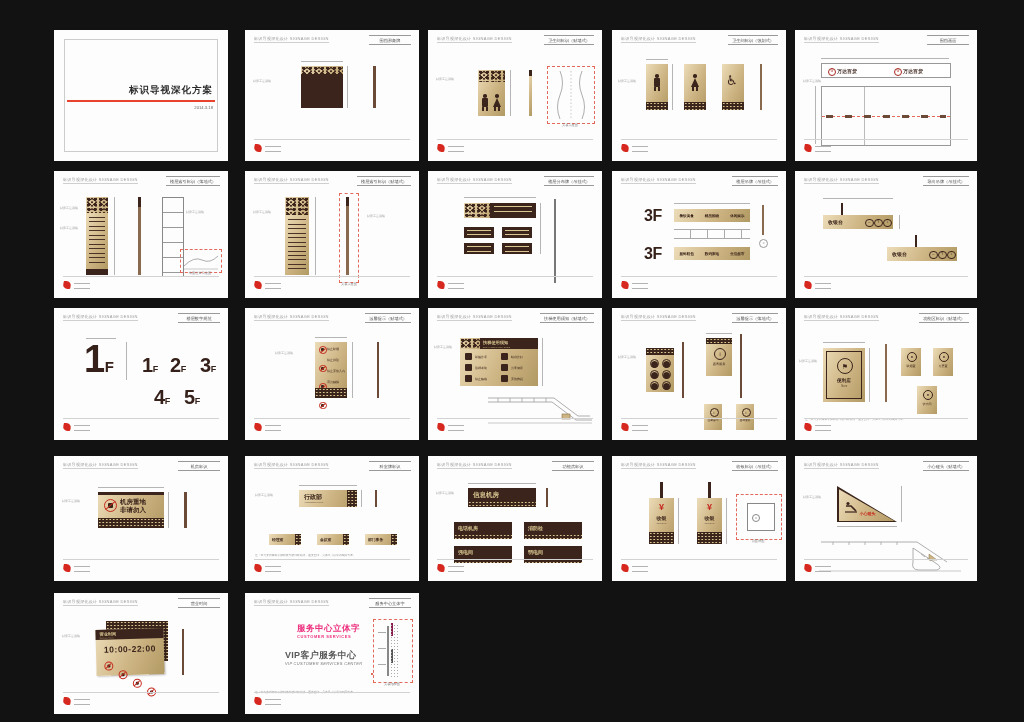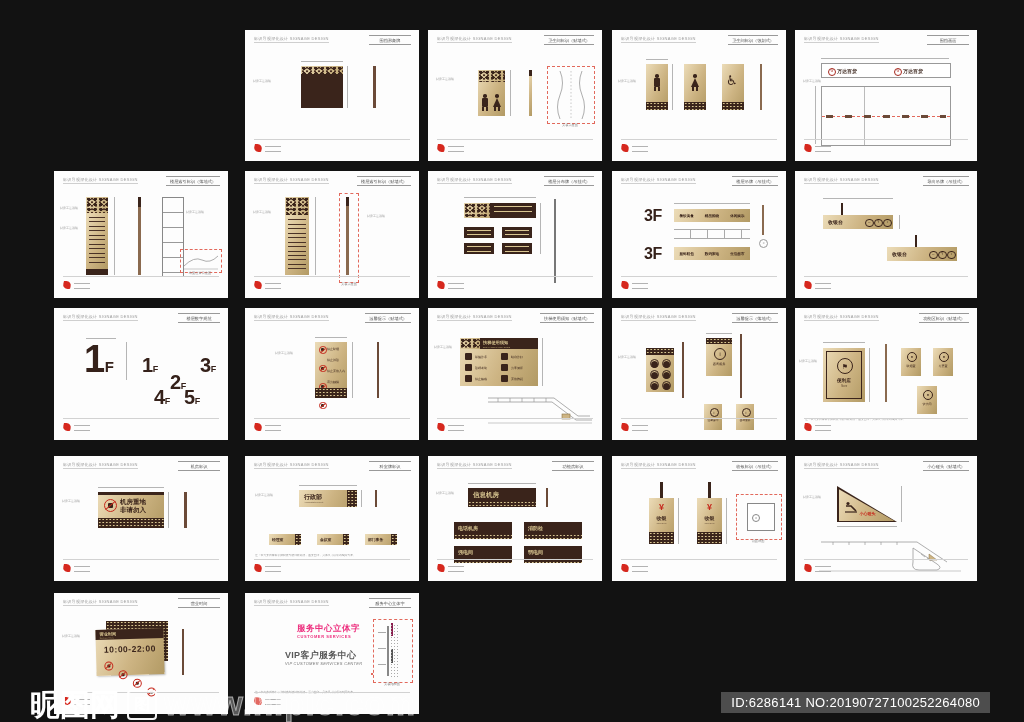--- a/index.html
+++ b/index.html
@@ -44,20 +44,26 @@
   .wm-site{font-size:30px;font-weight:bold;color:#fff;line-height:1;}
   .wm-box{width:26px;height:26px;border:2.5px solid rgba(255,255,255,.95);color:#fff;font-size:16px;font-weight:bold;display:flex;align-items:center;justify-content:center;border-radius:4px;}
   .wm-url{font-size:33px;font-weight:bold;color:rgba(255,255,255,.30);-webkit-text-stroke:1px rgba(255,255,255,.55);letter-spacing:1px;line-height:1;}
   .wm-id{position:absolute;right:34px;bottom:9px;background:rgba(125,125,125,.55);color:#fff;font-size:13px;padding:3px 10px;letter-spacing:.3px;}
 </style>
 </head>
 <body>
 
 <div id="stage">
 
+  <div class="slide" style="left:54px;top:30px;width:174px;height:131px">
+    <div class="s" style="left:10px;top:9px;right:10px;bottom:9px;border:1px solid #ccc"></div>
+    <div class="s" style="right:15px;top:54px;font-size:9.5px;font-weight:bold;color:#2b2b2b;letter-spacing:1px">标识导视深化方案</div>
+    <div class="s" style="left:13px;right:13px;top:70px;height:2px;background:#e8432e"></div>
+    <div class="s" style="right:15px;top:75px;font-size:4.2px;color:#666">2014.3.18</div>
+  </div>
 
   <div class="slide" style="left:245px;top:30px;width:174px;height:131px">
     <div class="s hd">标识导视深化设计 SIGNAGE DESIGN</div>
     <div class="s tab">围挡形象牌</div>
     <div class="s dimh" style="left:56px;top:31px;width:42px"></div>
     <div class="s" style="left:56px;top:36px;width:42px;height:42px">
       <div class="blotch" style="height:8px"></div>
       <div class="dark" style="height:34px"></div>
     </div>
     <div class="s dimv" style="left:102px;top:36px;height:42px"></div>
@@ -279,21 +285,21 @@
 
   <div class="slide" style="left:54px;top:308px;width:174px;height:132px">
     <div class="s hd">标识导视深化设计 SIGNAGE DESIGN</div>
     <div class="s tab">楼层数字规范</div>
     <div class="s" style="left:30px;top:34px">
       <span class="fnum" style="font-size:38px;line-height:.9">1</span><span class="fnum" style="font-size:15px">F</span>
     </div>
     <div class="s dimh" style="left:32px;top:30px;width:30px"></div>
     <div class="s dimv" style="left:72px;top:34px;height:38px"></div>
     <div class="s" style="left:88px;top:46px"><span class="fnum" style="font-size:20px">1</span><span class="fnum" style="font-size:9px">F</span></div>
-    <div class="s" style="left:116px;top:63px"><span class="fnum" style="font-size:20px">2</span><span class="fnum" style="font-size:9px">F</span></div>
+    <div class="s" style="left:116px;top:46px"><span class="fnum" style="font-size:20px">2</span><span class="fnum" style="font-size:9px">F</span></div>
     <div class="s" style="left:146px;top:46px"><span class="fnum" style="font-size:20px">3</span><span class="fnum" style="font-size:9px">F</span></div>
     <div class="s" style="left:100px;top:78px"><span class="fnum" style="font-size:20px">4</span><span class="fnum" style="font-size:9px">F</span></div>
     <div class="s" style="left:130px;top:78px"><span class="fnum" style="font-size:20px">5</span><span class="fnum" style="font-size:9px">F</span></div>
   <div class="s ftline"></div>
       <div class="s logo"></div>
     </div>
 
   <div class="slide" style="left:245px;top:308px;width:174px;height:132px">
     <div class="s hd">标识导视深化设计 SIGNAGE DESIGN</div>
     <div class="s tab">温馨提示（贴墙式）</div>
@@ -602,20 +608,14 @@
       <div class="s" style="left:4px;top:12px;width:8px;height:1px;background:#aaa"></div>
       <div class="s" style="left:4px;top:28px;width:8px;height:1px;background:#aaa"></div>
       <div class="s" style="left:4px;top:44px;width:8px;height:1px;background:#aaa"></div>
     </div>
     <div class="s cap" style="left:128px;top:90px;width:38px">安装结构图</div>
     <div class="s note" style="left:10px;top:98px;width:110px">注：本方案所有标识牌材质为镀锌板烤漆，图案丝印，具体尺寸以现场实际为准。</div>
   <div class="s ftline"></div>
       <div class="s logo"></div>
     </div>
 
-  <div class="wm">
-    <span class="wm-site">昵图网</span>
-    <span class="wm-box">图</span>
-    <span class="wm-url">www.nipic.com</span>
-  </div>
-  <div class="wm-id">ID:6286141 NO:20190727100252264080</div>
 
 </div>
 
 </body></html>

